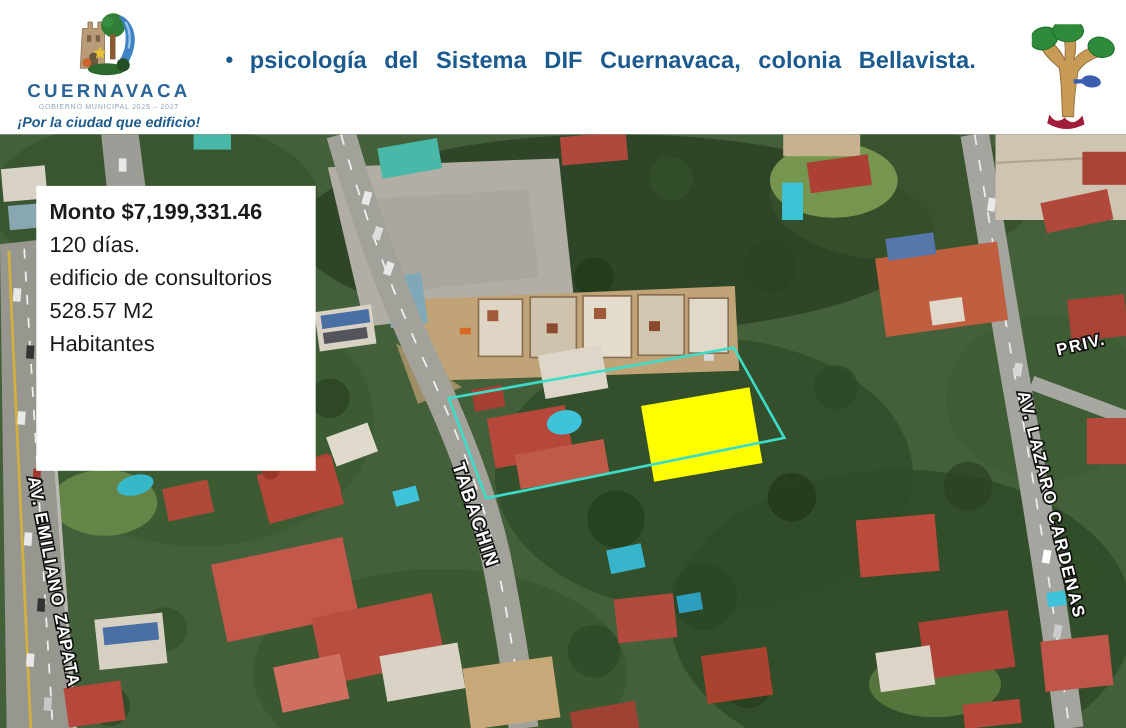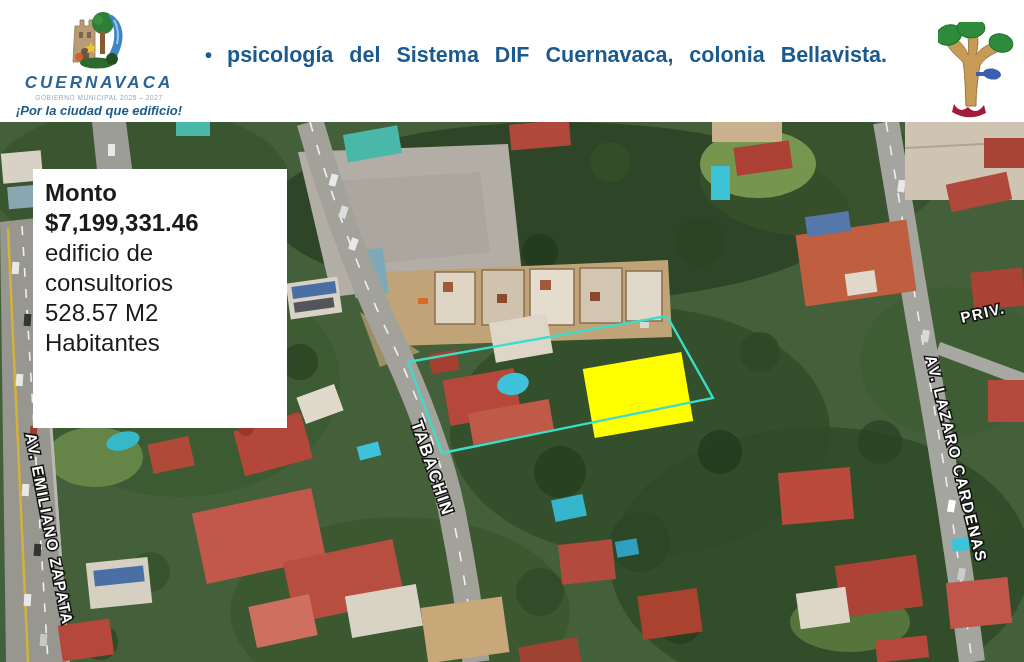--- a/index.html
+++ b/index.html
@@ -4,36 +4,36 @@
 <style>
   html,body{margin:0;padding:0;background:#777;}
   .slide{
     position:relative;width:1024px;height:662px;overflow:hidden;background:#ffffff;
     font-family:"Liberation Sans", sans-serif; margin:0 auto;
   }
   
   .header{position:absolute;left:0;top:0;width:1024px;height:122px;background:#ffffff;z-index:5;}
   .logo{position:absolute;left:14px;top:6px;width:170px;text-align:center;}
   .logo-emblem{display:block;margin:0 auto;}
-  .logo-name{font-size:17px;font-weight:bold;letter-spacing:3px;color:#2a6496;margin-top:1px;font-style:italic;}
+  .logo-name{font-size:17px;font-weight:bold;letter-spacing:3px;color:#2a6496;margin-top:1px;}
   .logo-sub{font-size:6.5px;color:#93a7bb;letter-spacing:.6px;margin-top:1px;}
   .logo-tag{font-size:13px;font-weight:bold;font-style:italic;color:#1e5b8c;margin-top:2px;}
   .title-wrap{position:absolute;left:205px;top:40px;width:682px;display:flex;color:#1b5a8e;}
   .bullet{width:22px;font-size:20px;font-weight:bold;line-height:31px;}
   .title-text{flex:1;font-size:21.5px;font-weight:bold;line-height:31px;}
   .title-line{text-align:justify;text-align-last:justify;}
   .tree-glyph{position:absolute;left:938px;top:22px;}
   
   .map-area{position:absolute;left:0;top:122px;width:1024px;height:540px;background:#44603a;}
   .map-area svg{display:block;}
   .street-label{font-weight:bold;fill:#ffffff;stroke:#101010;stroke-width:3px;paint-order:stroke;letter-spacing:1.5px;}
   
   .info-box{
     position:absolute;left:33px;top:169px;width:254px;height:259px;background:#ffffff;z-index:6;
-    box-sizing:border-box;padding:9px 12px;color:#1a1a1a;font-size:24px;line-height:30px;
+    box-sizing:border-box;padding:9px 12px;color:#1a1a1a;font-size:20px;line-height:30px;
   }
   .info-box b{font-weight:bold;}
 </style>
 </head>
 <body>
 
 <div class="slide">
 
   <div class="header">
 
@@ -250,18 +250,19 @@
         <text class="street-label" font-size="17" text-anchor="middle" transform="translate(427 348) rotate(71)">TABACHIN</text>
         <text class="street-label" font-size="15.5" text-anchor="middle" transform="translate(44 408) rotate(79)">AV. EMILIANO ZAPATA</text>
         <text class="street-label" font-size="15.5" text-anchor="middle" transform="translate(951 338) rotate(76)">AV. LAZARO CARDENAS</text>
         <text class="street-label" font-size="15" text-anchor="middle" transform="translate(984 196) rotate(-13)">PRIV.</text>
       </g>
     </svg>
   </div>
 
   <div class="info-box">
     <div><b>Monto $7,199,331.46</b></div>
+    <div>120 días.</div>
     <div>edificio de consultorios</div>
     <div>528.57 M2</div>
     <div>Habitantes</div>
   </div>
 
 </div>
 
 </body></html>

